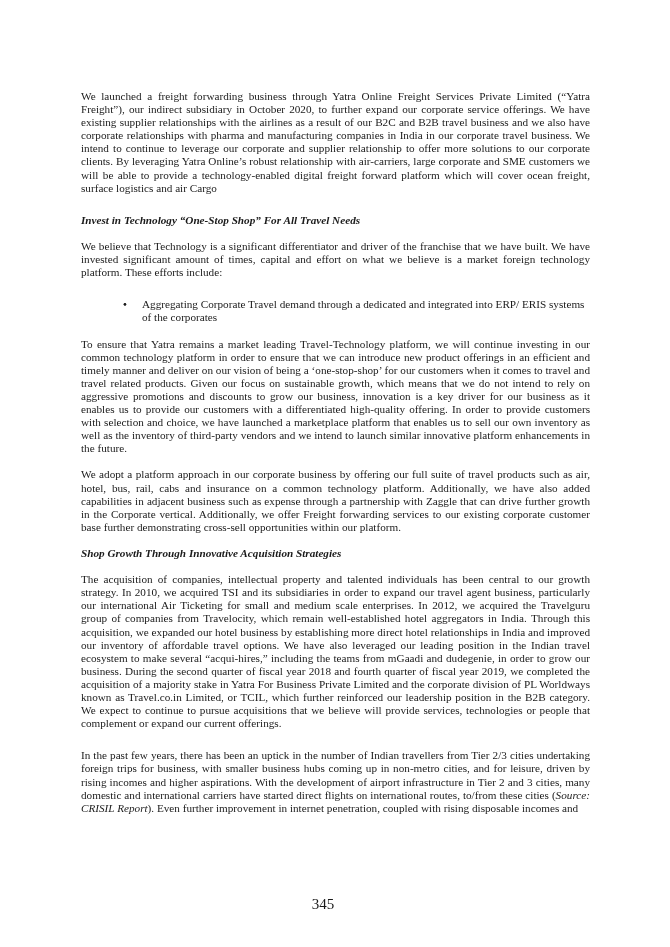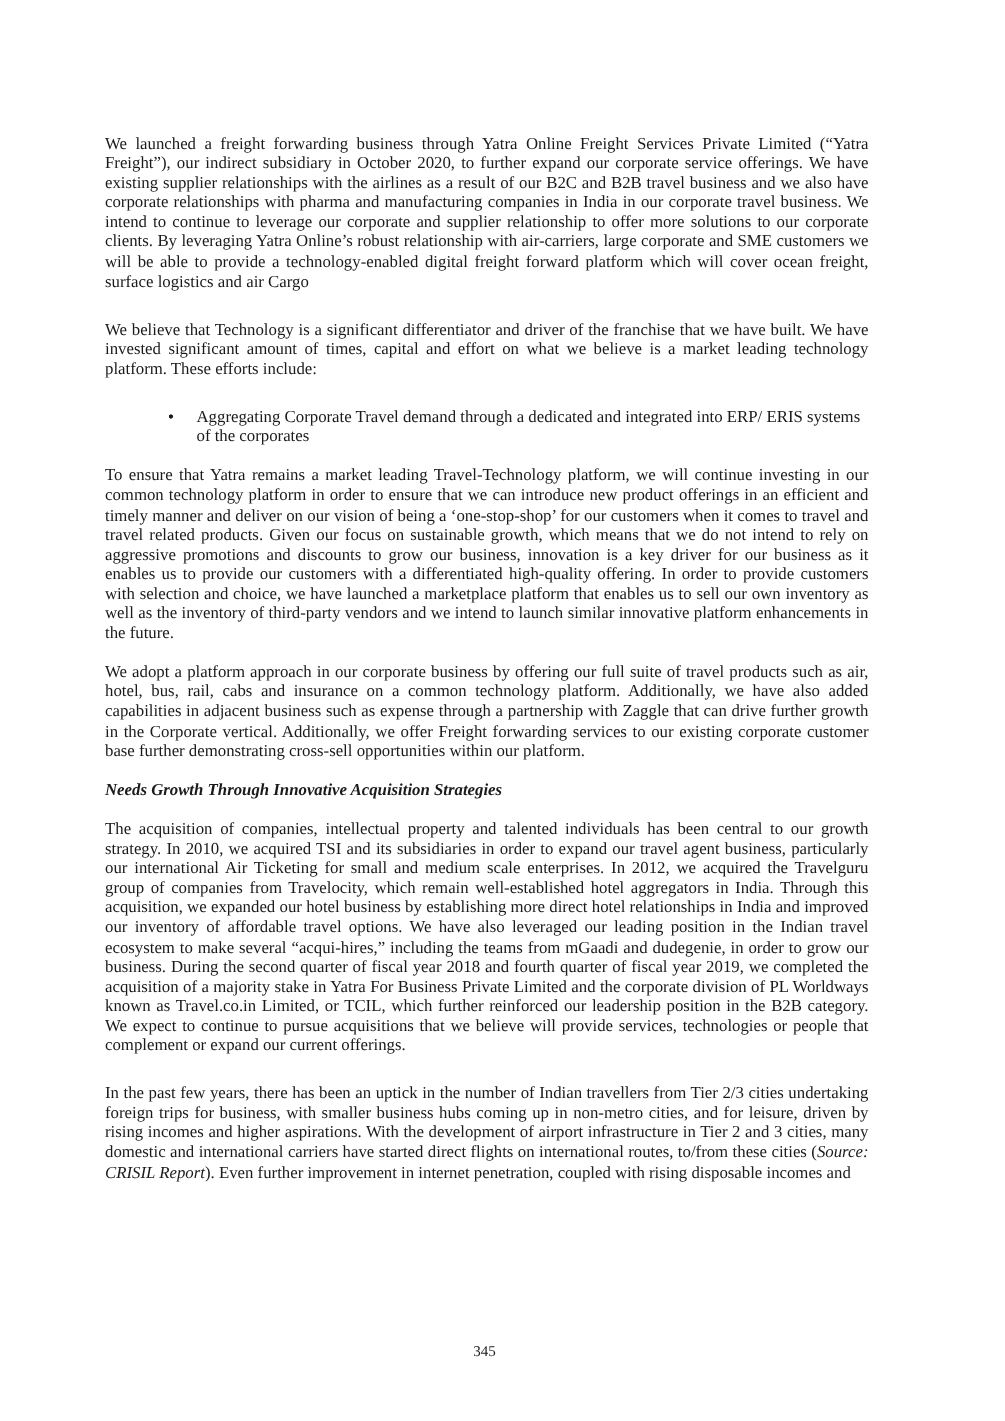--- a/index.html
+++ b/index.html
@@ -10,21 +10,21 @@
     body {
       width: 670px;
       height: 947px;
       position: relative;
       overflow: hidden;
       font-family: "Liberation Serif", "DejaVu Serif", serif;
       color: #1a1a1a;
     }
     .page {
       position: absolute;
-      left: 70px;
+      left: 81px;
       top: 90px;
       width: 509px;
       font-size: 11.2px;
       line-height: 13.1px;
     }
     p {
       margin: 0 0 13.1px 0;
       text-align: justify;
     }
     .heading {
@@ -47,49 +47,50 @@
       position: absolute;
       left: 42px;
       top: 0;
     }
     .footer {
       position: absolute;
       left: 0;
       width: 646px;
       top: 896px;
       text-align: center;
-      font-size: 10px;
+      font-size: 15px;
     }
     .spaced { margin-bottom: 19px; }
   </style>
 </head>
 <body>
 
 <div class="page">
 
   <p class="spaced">We launched a freight forwarding business through Yatra Online Freight Services Private Limited (“Yatra Freight”), our indirect subsidiary in October 2020, to further expand our corporate service offerings. We have existing supplier relationships with the airlines as a result of our B2C and B2B travel business and we also have corporate relationships with pharma and manufacturing companies in India in our corporate travel business. We intend to continue to leverage our corporate and supplier relationship to offer more solutions to our corporate clients. By leveraging Yatra Online’s robust relationship with air-carriers, large corporate and SME customers we will be able to provide a technology-enabled digital freight forward platform which will cover ocean freight, surface logistics and air Cargo</p>
 
+  <div class="heading">Invest in Technology “One-Stop Shop” For All Travel Needs</div>
 
-  <p style="margin-bottom:19px;">We believe that Technology is a significant differentiator and driver of the franchise that we have built. We have invested significant amount of times, capital and effort on what we believe is a market leading technology platform. These efforts include:</p>
+  <p style="margin-bottom:19px;">We believe that Technology is a significant differentiator and driver of the franchise that we have built. We have invested significant amount of times, capital and effort on what we believe is a market foreign technology platform. These efforts include:</p>
 
   <ul class="bullets">
     <li>
       <span class="bullet">•</span>
     </li>
     <li>
       <span class="bullet">•</span>
       <span>Aggregating Corporate Travel demand through a dedicated and integrated into ERP/ ERIS systems of the corporates</span>
     </li>
   </ul>
 
   <p>To ensure that Yatra remains a market leading Travel-Technology platform, we will continue investing in our common technology platform in order to ensure that we can introduce new product offerings in an efficient and timely manner and deliver on our vision of being a ‘one-stop-shop’ for our customers when it comes to travel and travel related products. Given our focus on sustainable growth, which means that we do not intend to rely on aggressive promotions and discounts to grow our business, innovation is a key driver for our business as it enables us to provide our customers with a differentiated high-quality offering. In order to provide customers with selection and choice, we have launched a marketplace platform that enables us to sell our own inventory as well as the inventory of third-party vendors and we intend to launch similar innovative platform enhancements in the future.</p>
 
   <p>We adopt a platform approach in our corporate business by offering our full suite of travel products such as air, hotel, bus, rail, cabs and insurance on a common technology platform. Additionally, we have also added capabilities in adjacent business such as expense through a partnership with Zaggle that can drive further growth in the Corporate vertical. Additionally, we offer  Freight forwarding services to our existing corporate customer base further demonstrating cross-sell opportunities within our platform.</p>
 
-  <div class="heading">Needs Growth Through Innovative Acquisition Strategies</div>
+  <div class="heading">Shop Growth Through Innovative Acquisition Strategies</div>
 
   <p style="margin-bottom:19px;">The acquisition of companies, intellectual property and talented individuals has been central to our growth strategy. In 2010, we acquired TSI and its subsidiaries in order to expand our travel agent business, particularly our international Air Ticketing for small and medium scale enterprises. In 2012, we acquired the Travelguru group of companies from Travelocity, which remain well-established hotel aggregators in India. Through this acquisition, we expanded our hotel business by establishing more direct hotel relationships in India and improved our inventory of affordable travel options. We have also leveraged our leading position in the Indian travel ecosystem to make several “acqui-hires,” including the teams from mGaadi and dudegenie, in order to grow our business. During the second quarter of fiscal year 2018 and fourth quarter of fiscal year 2019, we completed the acquisition of a majority stake in Yatra For Business Private Limited  and the corporate division of PL Worldways known as Travel.co.in Limited, or TCIL, which further reinforced our leadership position in the B2B category. We expect to continue to pursue acquisitions that we believe will provide services, technologies or people that complement or expand our current offerings.</p>
 
 
   <p><span>In the past few years, there has been an uptick in the number of Indian travellers from Tier 2/3 cities undertaking foreign trips for business, with smaller business hubs coming up in non-metro cities, and for leisure, driven by rising incomes and higher aspirations. With the development of airport infrastructure in Tier 2 and 3 cities, many domestic and international carriers have started direct flights on international routes, to/from these cities (</span><i>Source: CRISIL Report</i><span>). Even further improvement in internet penetration, coupled with rising disposable incomes and</span></p>
 
 </div>
 
 <div class="footer">345</div>
 

